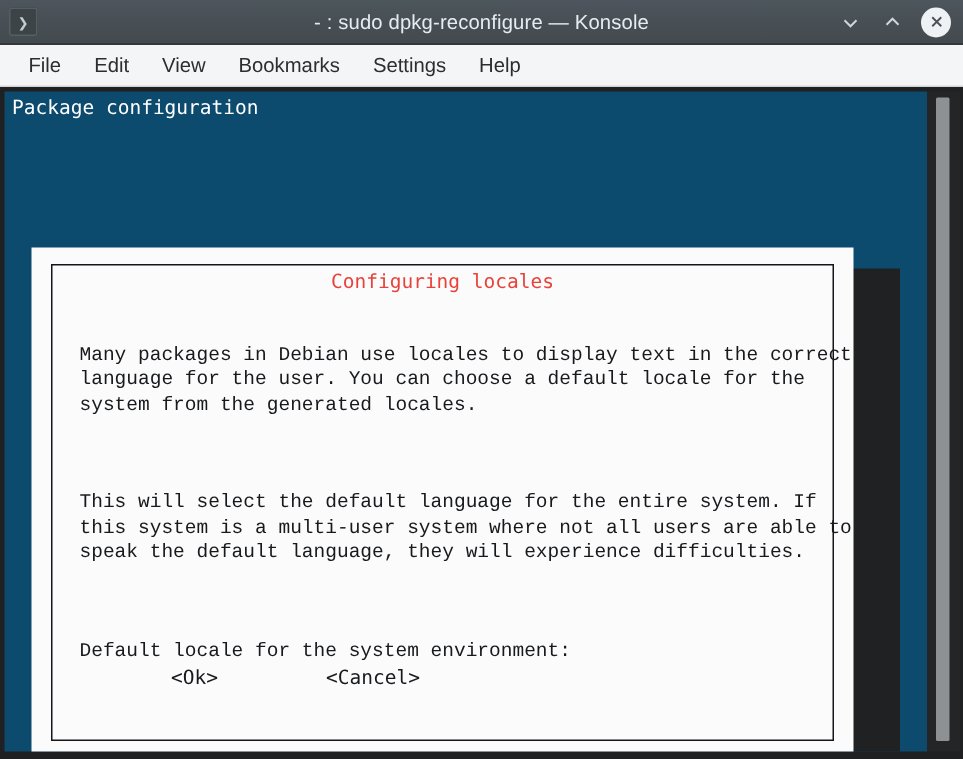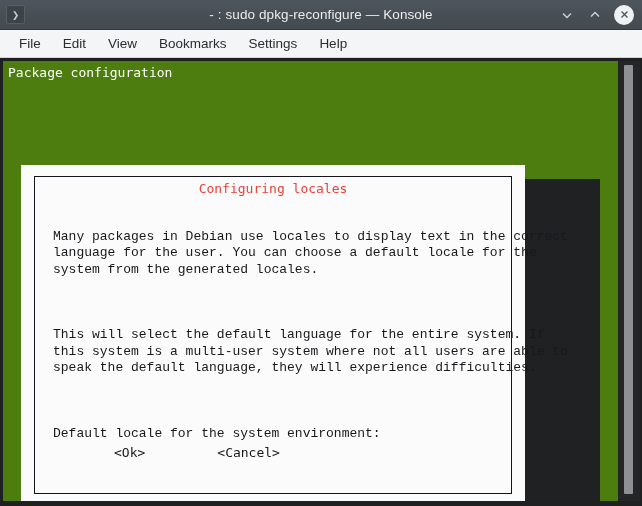--- a/index.html
+++ b/index.html
@@ -113,21 +113,21 @@
     position: relative;
     flex: 1;
     background: #1e2021;
     padding: 3px 2px 5px 3px;
     box-sizing: border-box;
     display: flex;
   }
   .terminal {
     position: relative;
     flex: 1;
-    background: #4d7c0f;
+    background: #0c4a6e;
     overflow: hidden;
     font-family: "DejaVu Sans Mono", monospace;
     font-size: 13px;
     line-height: 16.4px;
   }
   .scroll-track {
     width: 22px;
     background: #232527;
     position: relative;
   }
@@ -156,21 +156,21 @@
     left: 32px;
     top: 118px;
     width: 565px;
     height: 336px;
     background: #1f2122;
   }
   .dialog-outer {
     position: absolute;
     left: 18px;
     top: 104px;
-    width: 504px;
+    width: 548px;
     height: 340px;
     background: #fbfbfb;
     box-sizing: border-box;
   }
   .dialog-inner {
     position: absolute;
     left: 13px;
     top: 11px;
     right: 13px;
     bottom: 11px;

